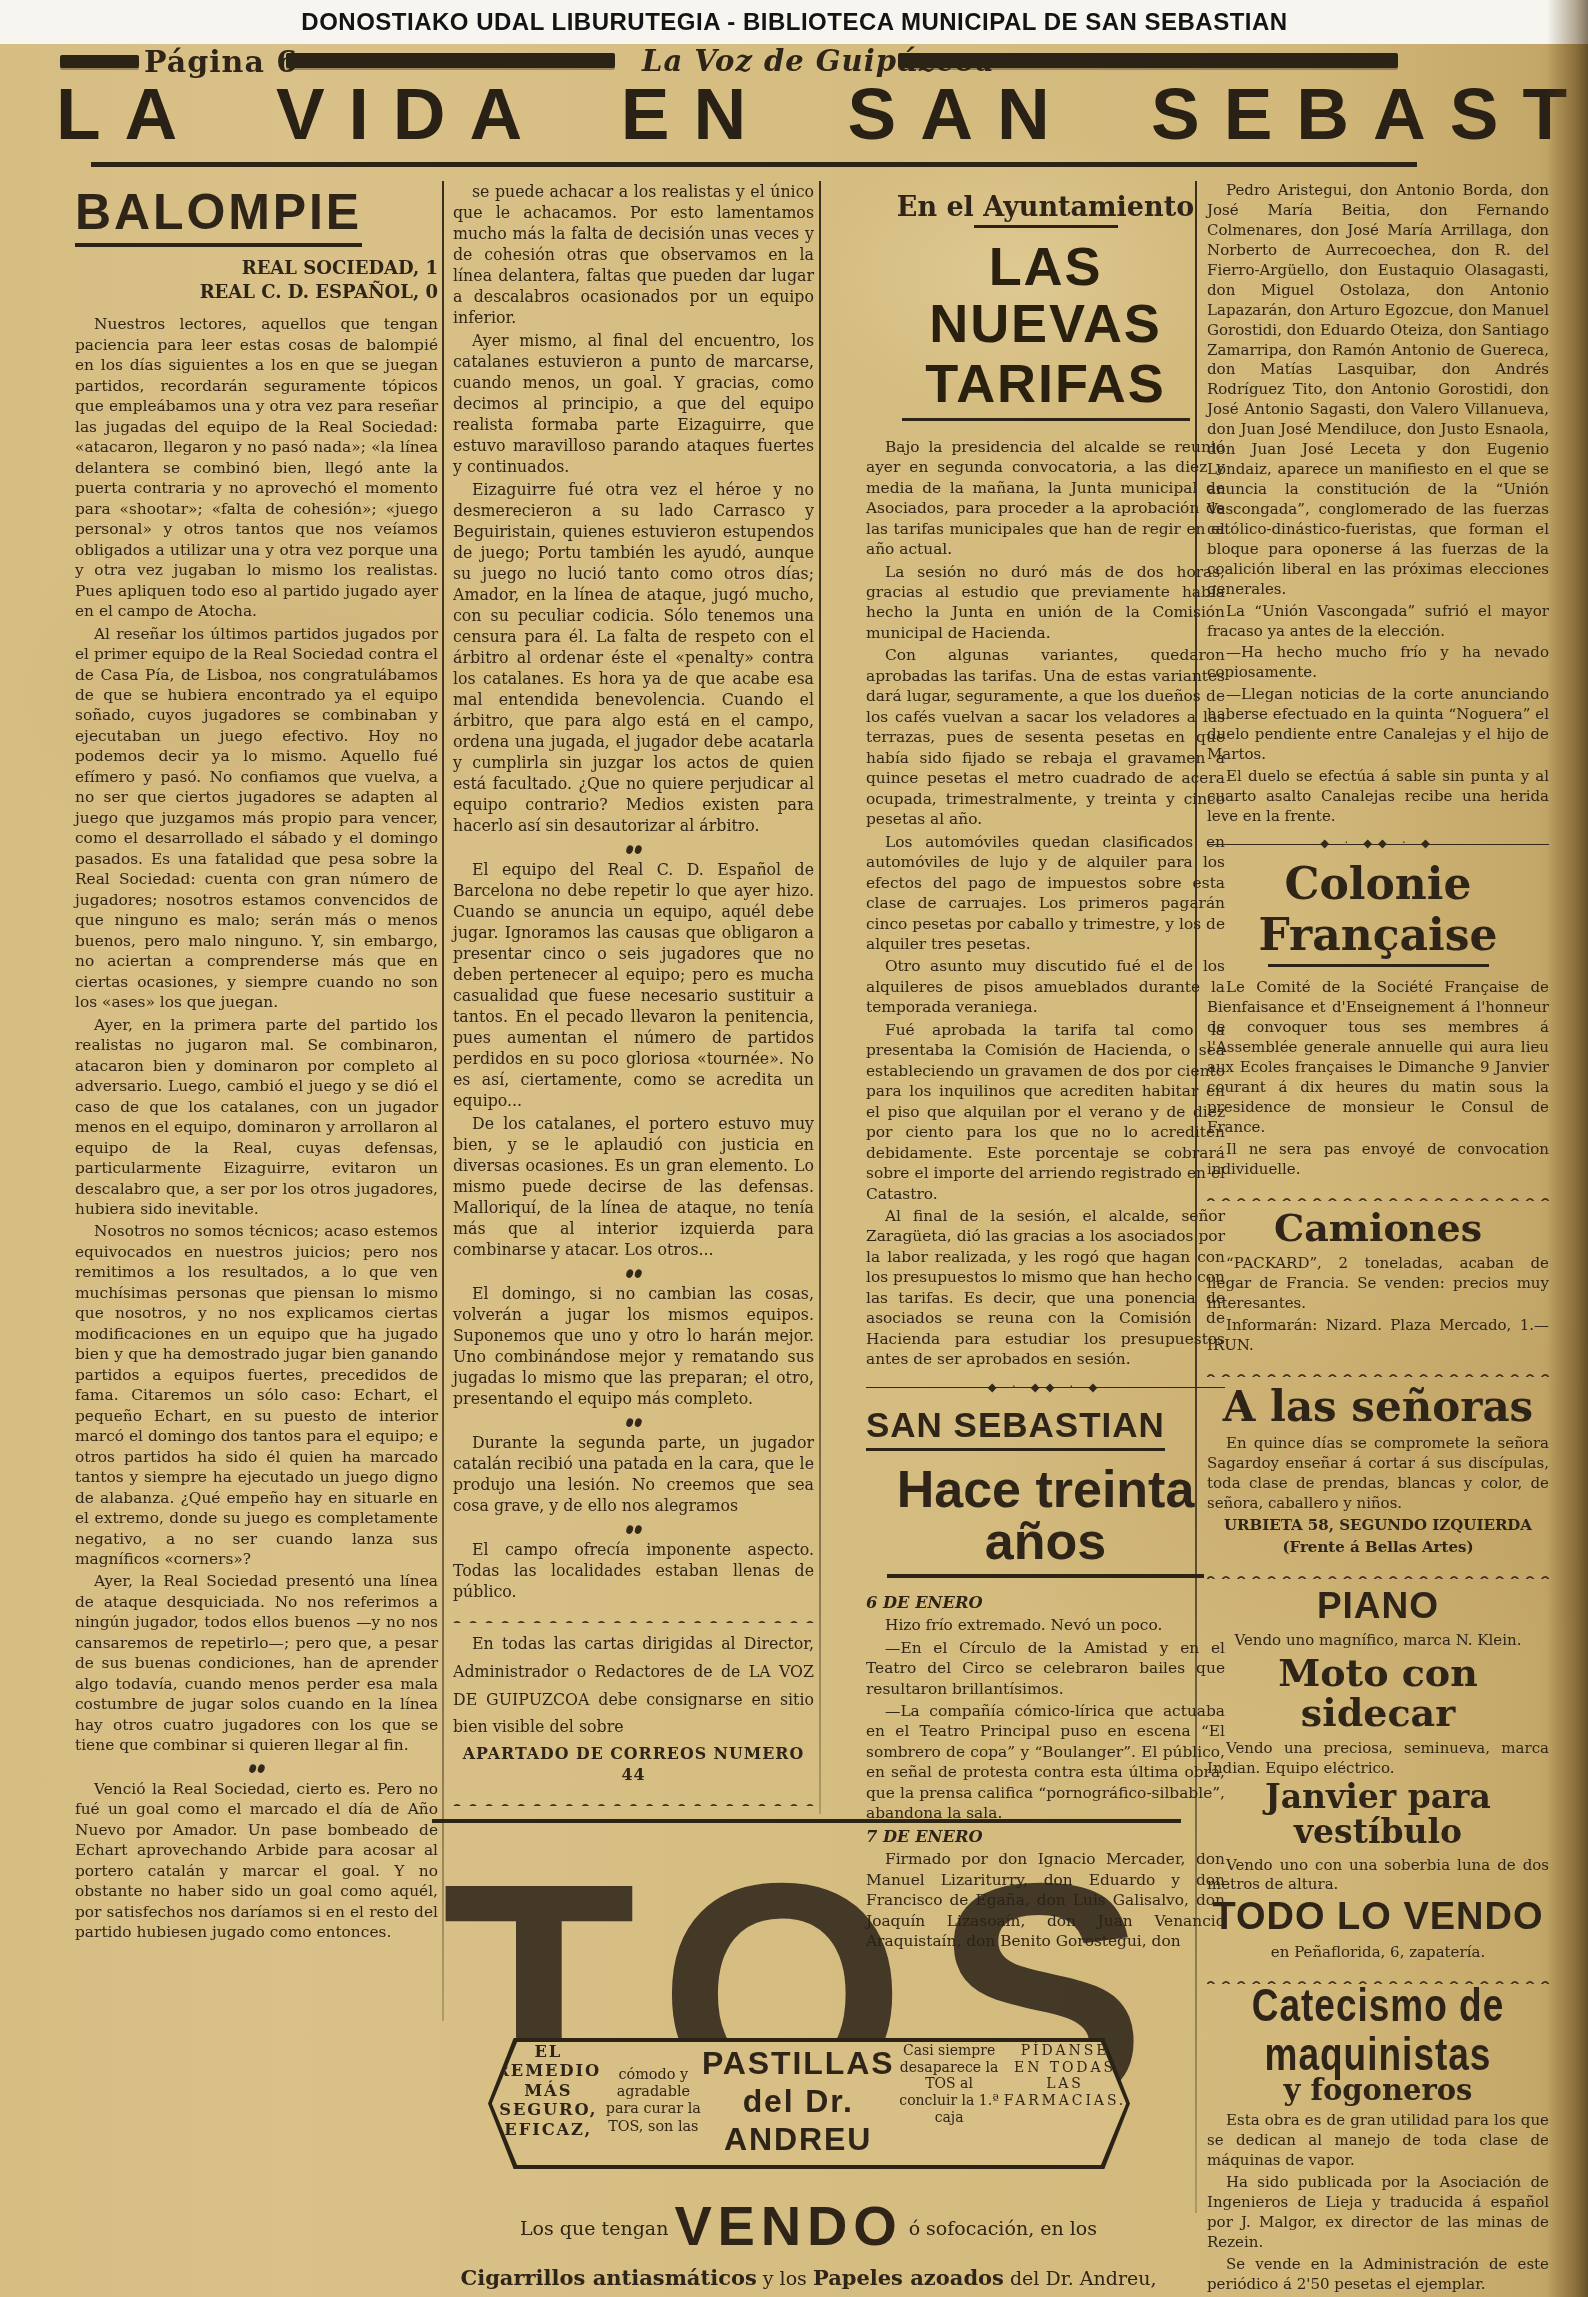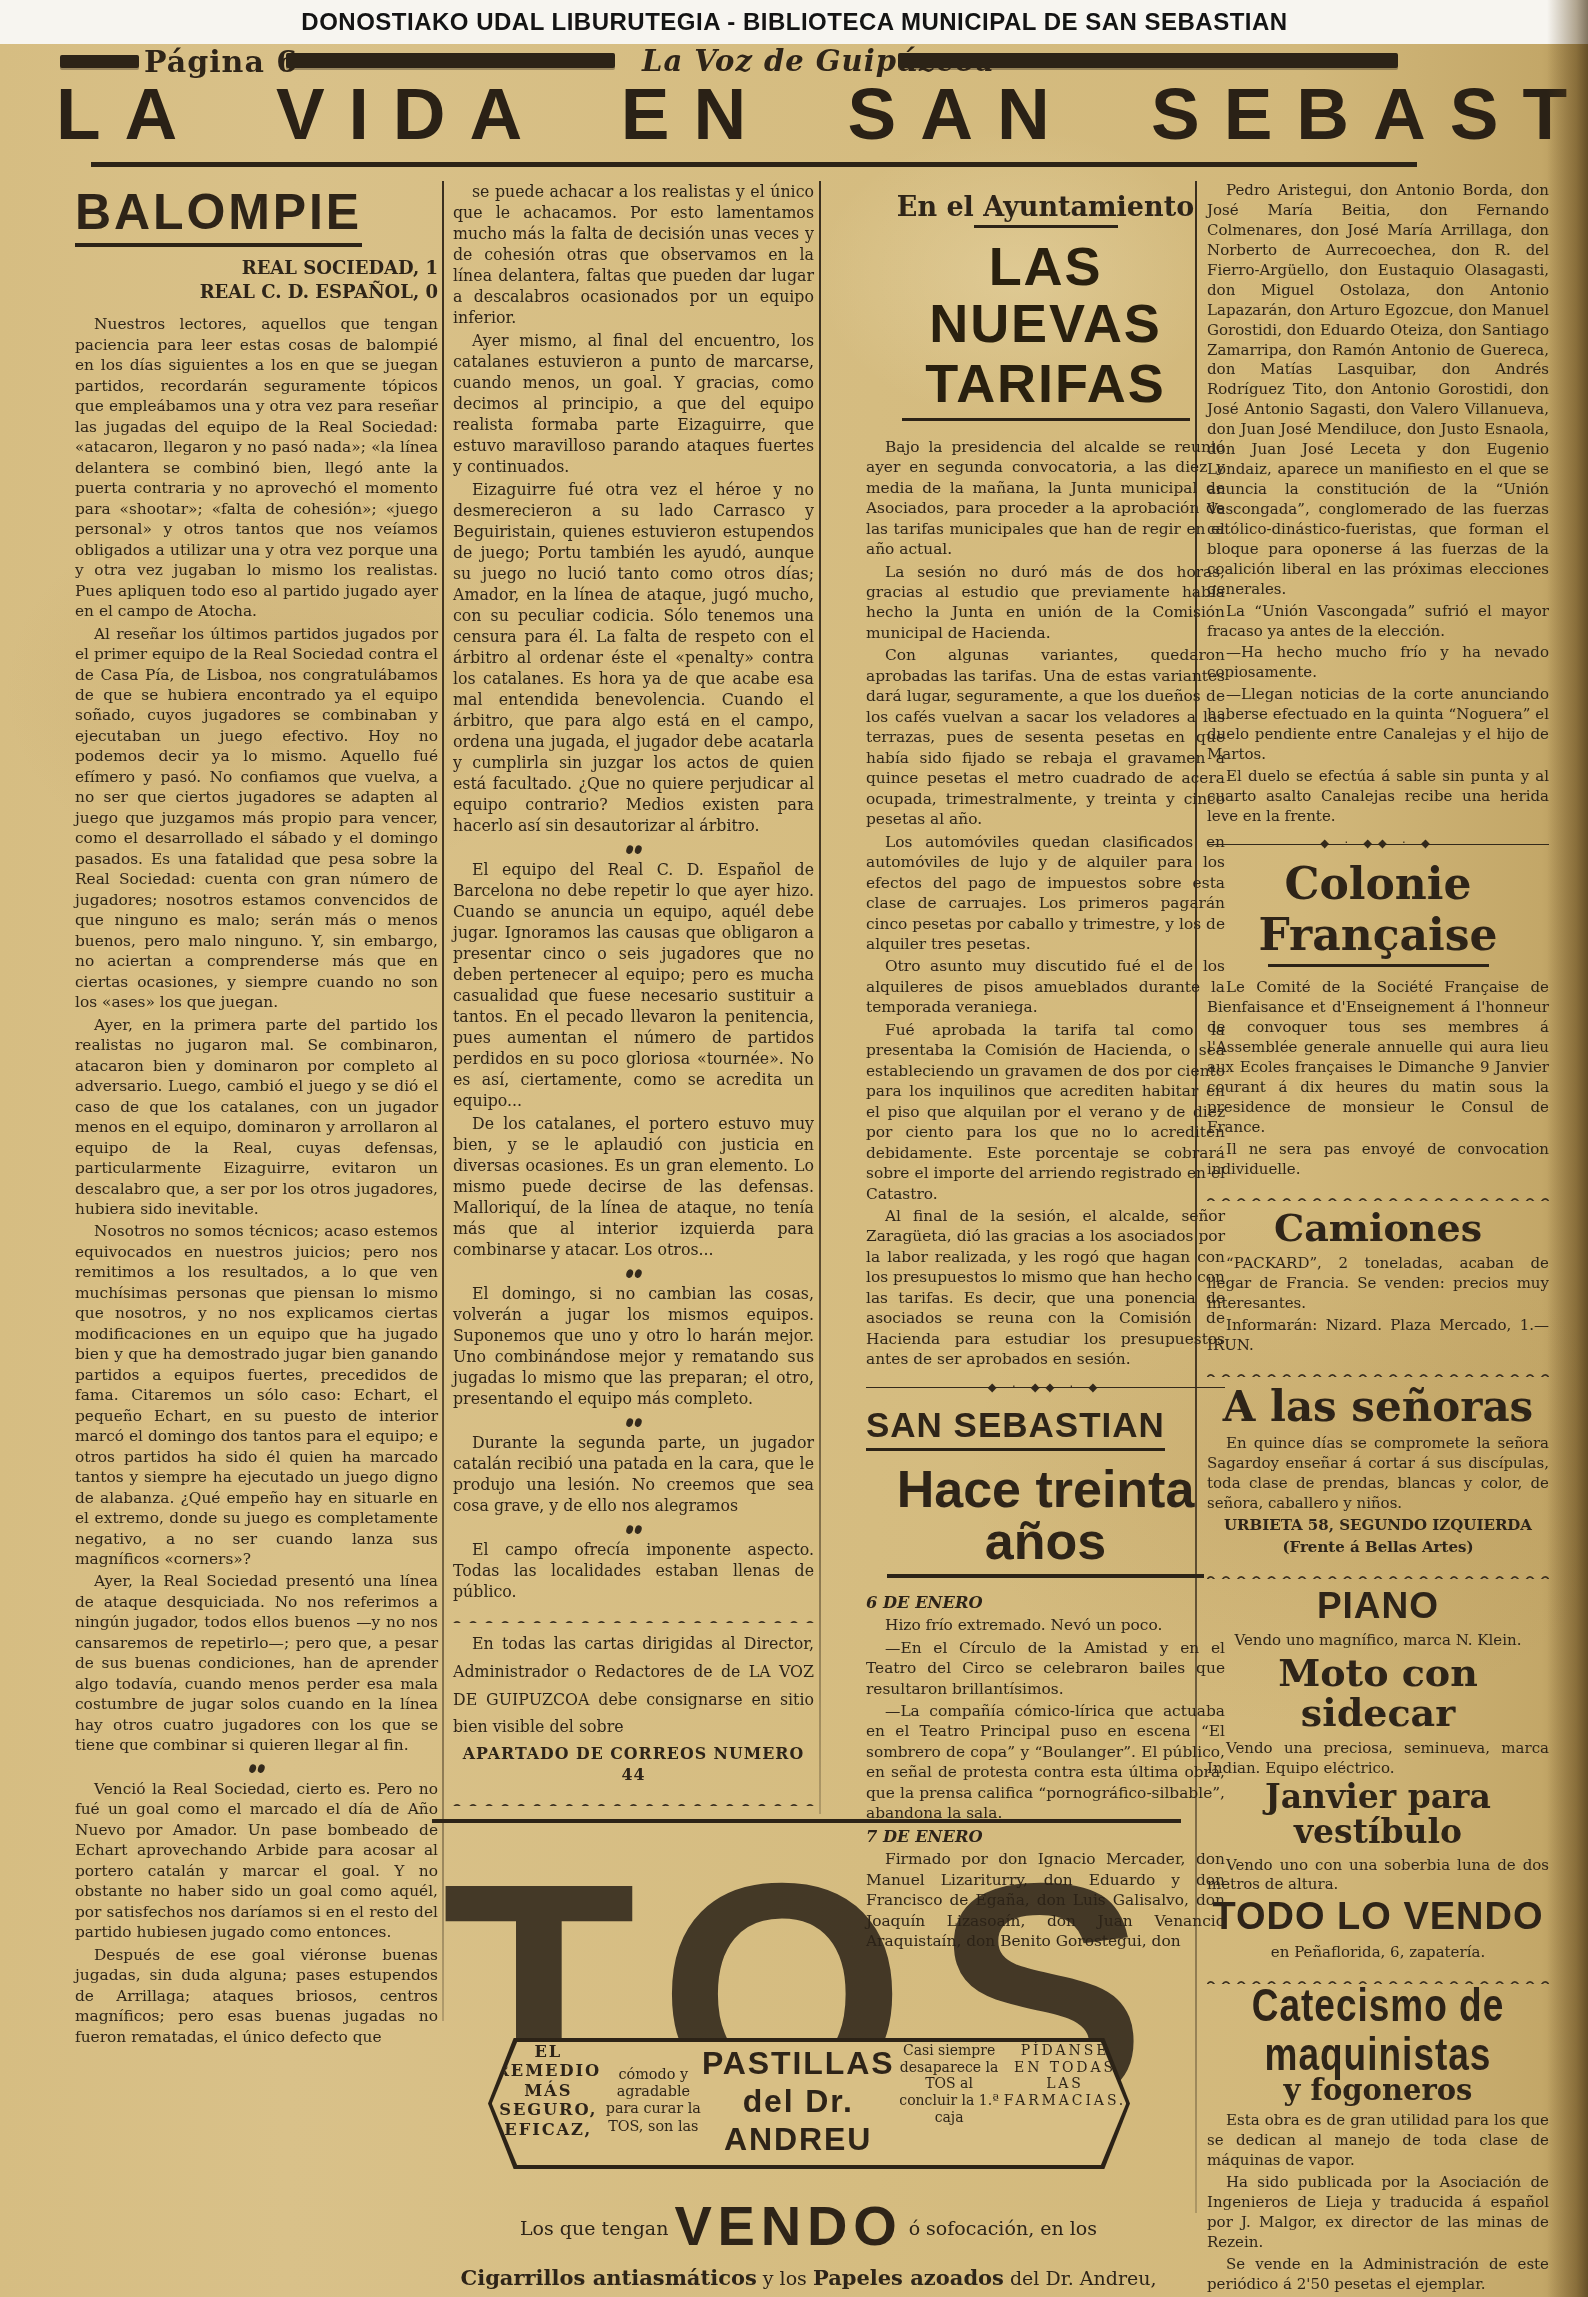--- a/index.html
+++ b/index.html
@@ -109,21 +109,20 @@
     <p>Nuestros lectores, aquellos que tengan paciencia para leer estas cosas de balompié en los días siguientes a los en que se juegan partidos, recordarán seguramente tópicos que empleábamos una y otra vez para reseñar las jugadas del equipo de la Real Sociedad: «atacaron, llegaron y no pasó nada»; «la línea delantera se combinó bien, llegó ante la puerta contraria y no aprovechó el momento para «shootar»; «falta de cohesión»; «juego personal» y otros tantos que nos veíamos obligados a utilizar una y otra vez porque una y otra vez jugaban lo mismo los realistas. Pues apliquen todo eso al partido jugado ayer en el campo de Atocha.</p>
     <p>Al reseñar los últimos partidos jugados por el primer equipo de la Real Sociedad contra el de Casa Pía, de Lisboa, nos congratulábamos de que se hubiera encontrado ya el equipo soñado, cuyos jugadores se combinaban y ejecutaban un juego efectivo. Hoy no podemos decir ya lo mismo. Aquello fué efímero y pasó. No confiamos que vuelva, a no ser que ciertos jugadores se adapten al juego que juzgamos más propio para vencer, como el desarrollado el sábado y el domingo pasados. Es una fatalidad que pesa sobre la Real Sociedad: cuenta con gran número de jugadores; nosotros estamos convencidos de que ninguno es malo; serán más o menos buenos, pero malo ninguno. Y, sin embargo, no aciertan a comprenderse más que en ciertas ocasiones, y siempre cuando no son los «ases» los que juegan.</p>
     <p>Ayer, en la primera parte del partido los realistas no jugaron mal. Se combinaron, atacaron bien y dominaron por completo al adversario. Luego, cambió el juego y se dió el caso de que los catalanes, con un jugador menos en el equipo, dominaron y arrollaron al equipo de la Real, cuyas defensas, particularmente Eizaguirre, evitaron un descalabro que, a ser por los otros jugadores, hubiera sido inevitable.</p>
     <p>Nosotros no somos técnicos; acaso estemos equivocados en nuestros juicios; pero nos remitimos a los resultados, a lo que ven muchísimas personas que piensan lo mismo que nosotros, y no nos explicamos ciertas modificaciones en un equipo que ha jugado bien y que ha demostrado jugar bien ganando partidos a equipos fuertes, precedidos de fama. Citaremos un sólo caso: Echart, el pequeño Echart, en su puesto de interior marcó el domingo dos tantos para el equipo; e otros partidos ha sido él quien ha marcado tantos y siempre ha ejecutado un juego digno de alabanza. ¿Qué empeño hay en situarle en el extremo, donde su juego es completamente negativo, a no ser cuando lanza sus magníficos «corners»?</p>
     <p>Ayer, la Real Sociedad presentó una línea de ataque desquiciada. No nos referimos a ningún jugador, todos ellos buenos —y no nos cansaremos de repetirlo—; pero que, a pesar de sus buenas condiciones, han de aprender algo todavía, cuando menos perder esa mala costumbre de jugar solos cuando en la línea hay otros cuatro jugadores con los que se tiene que combinar si quieren llegar al fin.</p>
     <div class="pbreak"><svg width="29" height="13.4" viewBox="0 0 30 14">
           <ellipse cx="11" cy="7" rx="3.4" ry="4.6" transform="rotate(20 11 7)" fill="#33291b"></ellipse>
           <ellipse cx="20" cy="7" rx="3.4" ry="4.6" transform="rotate(20 20 7)" fill="#33291b"></ellipse>
         </svg></div>
     <p>Venció la Real Sociedad, cierto es. Pero no fué un goal como el marcado el día de Año Nuevo por Amador. Un pase bombeado de Echart aprovechando Arbide para acosar al portero catalán y marcar el goal. Y no obstante no haber sido un goal como aquél, por satisfechos nos daríamos si en el resto del partido hubiesen jugado como entonces.</p>
-    <p>Después de ese goal viéronse buenas jugadas, sin duda alguna; pases estupendos de Arrillaga; ataques briosos, centros magníficos; pero esas buenas jugadas no fueron rematadas, el único defecto que</p>
   </div>
 
   <div class="col" id="col2">
     <p>se puede achacar a los realistas y el único que le achacamos. Por esto lamentamos mucho más la falta de decisión unas veces y de cohesión otras que observamos en la línea delantera, faltas que pueden dar lugar a descalabros ocasionados por un equipo inferior.</p>
     <p>Ayer mismo, al final del encuentro, los catalanes estuvieron a punto de marcarse, cuando menos, un goal. Y gracias, como decimos al principio, a que del equipo realista formaba parte Eizaguirre, que estuvo maravilloso parando ataques fuertes y continuados.</p>
     <p>Eizaguirre fué otra vez el héroe y no desmerecieron a su lado Carrasco y Beguiristain, quienes estuvieron estupendos de juego; Portu también les ayudó, aunque su juego no lució tanto como otros días; Amador, en la línea de ataque, jugó mucho, con su peculiar codicia. Sólo tenemos una censura para él. La falta de respeto con el árbitro al ordenar éste el «penalty» contra los catalanes. Es hora ya de que acabe esa mal entendida benevolencia. Cuando el árbitro, que para algo está en el campo, ordena una jugada, el jugador debe acatarla y cumplirla sin juzgar los actos de quien está facultado. ¿Que no quiere perjudicar al equipo contrario? Medios existen para hacerlo así sin desautorizar al árbitro.</p>
     <div class="pbreak"><svg width="29" height="13.4" viewBox="0 0 30 14">
           <ellipse cx="11" cy="7" rx="3.4" ry="4.6" transform="rotate(20 11 7)" fill="#33291b"></ellipse>
           <ellipse cx="20" cy="7" rx="3.4" ry="4.6" transform="rotate(20 20 7)" fill="#33291b"></ellipse>
         </svg></div>

